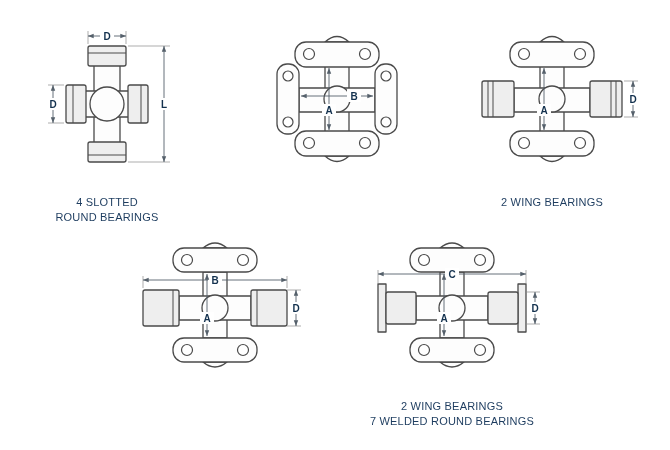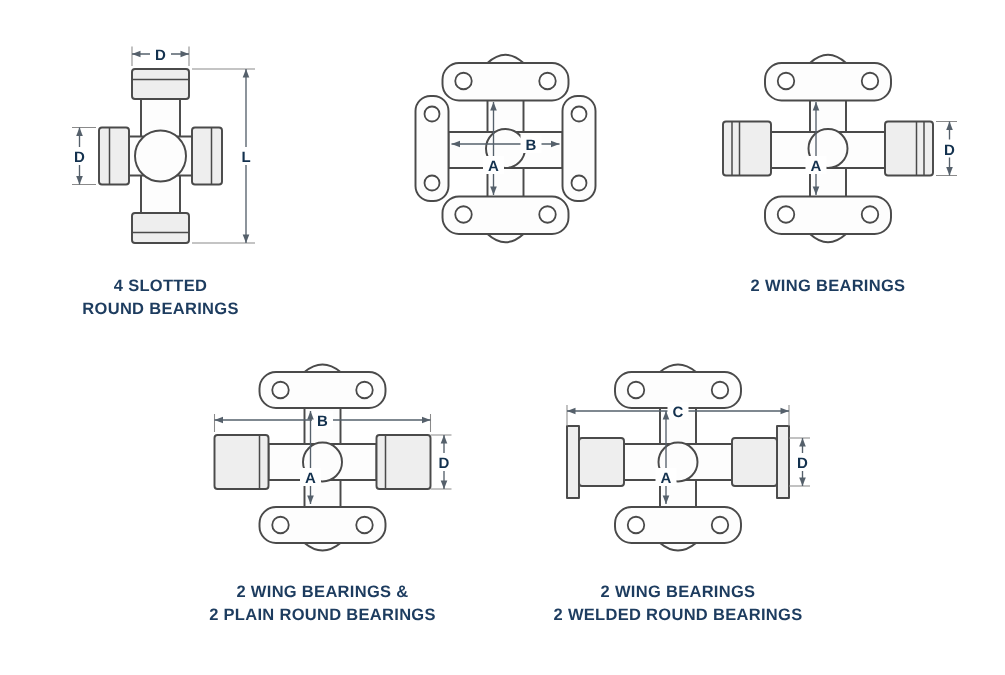--- a/index.html
+++ b/index.html
@@ -1,20 +1,20 @@
 <!DOCTYPE html>
 <html><head>
 <meta charset="utf-8">
 <style>
   html,body{margin:0;padding:0;background:#fff;}
   .canvas{position:relative;width:670px;height:450px;background:#ffffff;overflow:hidden;
           font-family:"Liberation Sans",sans-serif;}
   .fig{position:absolute;text-align:center;}
   .fig svg{display:block;margin:0 auto;}
-  .cap{margin-top:4px;font-size:11px;font-weight:bold;color:#1d3c5f;line-height:1.35;letter-spacing:.2px;}
+  .cap{margin-top:15px;font-size:11px;font-weight:normal;color:#1d3c5f;line-height:1.35;letter-spacing:.2px;}
   
   .part{fill:#fdfdfd;stroke:#4a4a4a;stroke-width:1.3;stroke-linejoin:round;}
   .part2{fill:#eeeeee;stroke:#4a4a4a;stroke-width:1.3;stroke-linejoin:round;}
   .hole{fill:#ffffff;stroke:#4a4a4a;stroke-width:1.2;}
   .edge{fill:none;stroke:#4a4a4a;stroke-width:1;}
   .dim{stroke:#55606b;stroke-width:.9;fill:none;}
   .ext{stroke:#8a8a8a;stroke-width:.7;}
   .gap{fill:#ffffff;stroke:none;}
   .dimtxt{font:bold 10px "Liberation Sans",sans-serif;fill:#13314e;text-anchor:middle;}
 </style>
@@ -179,24 +179,20 @@
         <text class="dimtxt" x="92" y="88">A</text>
       </g>
       <g>
         <line class="ext" x1="172" y1="56" x2="186" y2="56"></line>
         <line class="ext" x1="172" y1="92" x2="186" y2="92"></line>
         <line class="dim" x1="181" y1="56" x2="181" y2="92" marker-start="url(#mE)" marker-end="url(#mE)"></line>
         <rect class="gap" x="174" y="68" width="14" height="12"></rect>
         <text class="dimtxt" x="181" y="78">D</text>
       </g>
     </svg>
-    <div class="cap">
-      <div>2 WING BEARINGS &amp;</div>
-      <div>2 PLAIN ROUND BEARINGS</div>
-    </div>
   </div>
 
   <div class="fig" style="left:352px;top:234px;width:200px;">
     <svg width="200" height="150" viewBox="0 0 200 150">
       <g>
         <rect class="part" x="88" y="38" width="24" height="66"></rect>
         <rect class="part" x="64" y="62" width="72" height="24"></rect>
         <path class="part" d="M88,14 Q100,4 112,14 Z"></path>
         <rect class="part" x="58" y="14" width="84" height="24" rx="11"></rect>
         <circle class="hole" cx="72" cy="26" r="5.5"></circle>
@@ -226,17 +222,17 @@
       <g>
         <line class="ext" x1="174" y1="58" x2="188" y2="58"></line>
         <line class="ext" x1="174" y1="90" x2="188" y2="90"></line>
         <line class="dim" x1="183" y1="58" x2="183" y2="90" marker-start="url(#mE)" marker-end="url(#mE)"></line>
         <rect class="gap" x="176" y="68" width="14" height="12"></rect>
         <text class="dimtxt" x="183" y="78">D</text>
       </g>
     </svg>
     <div class="cap">
       <div>2 WING BEARINGS</div>
-      <div>2 WELDED ROUND BEARINGS</div>
+      <div>7 WELDED ROUND BEARINGS</div>
     </div>
   </div>
 
 </div>
 
 </body></html>

